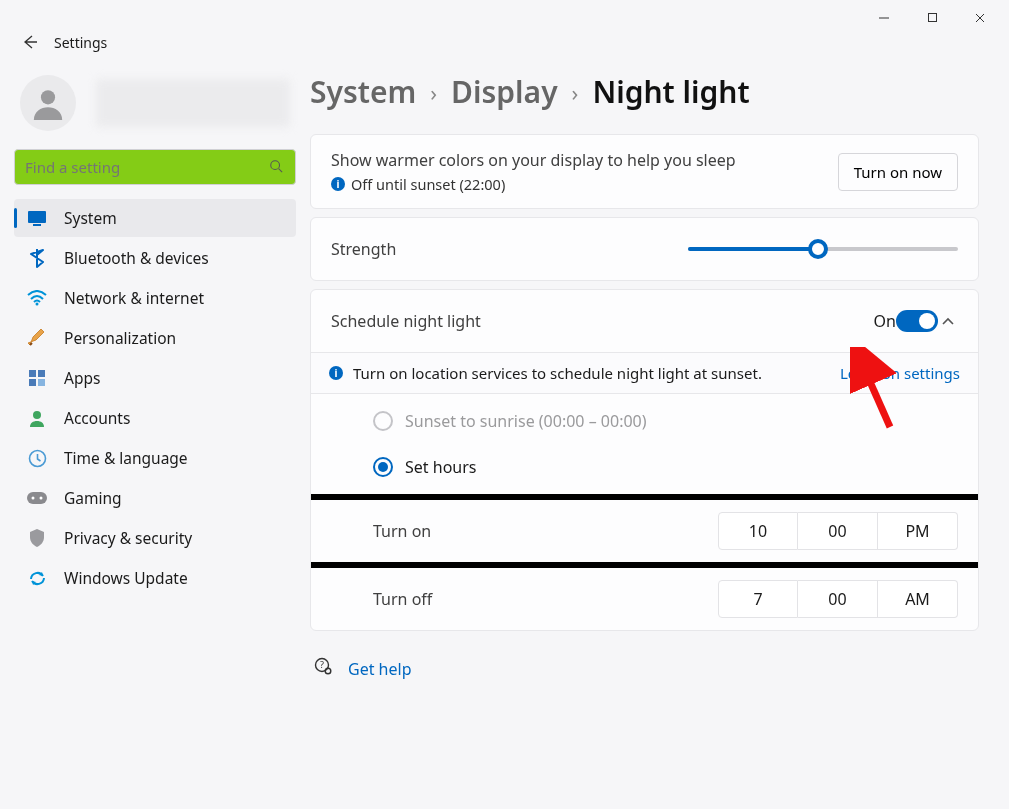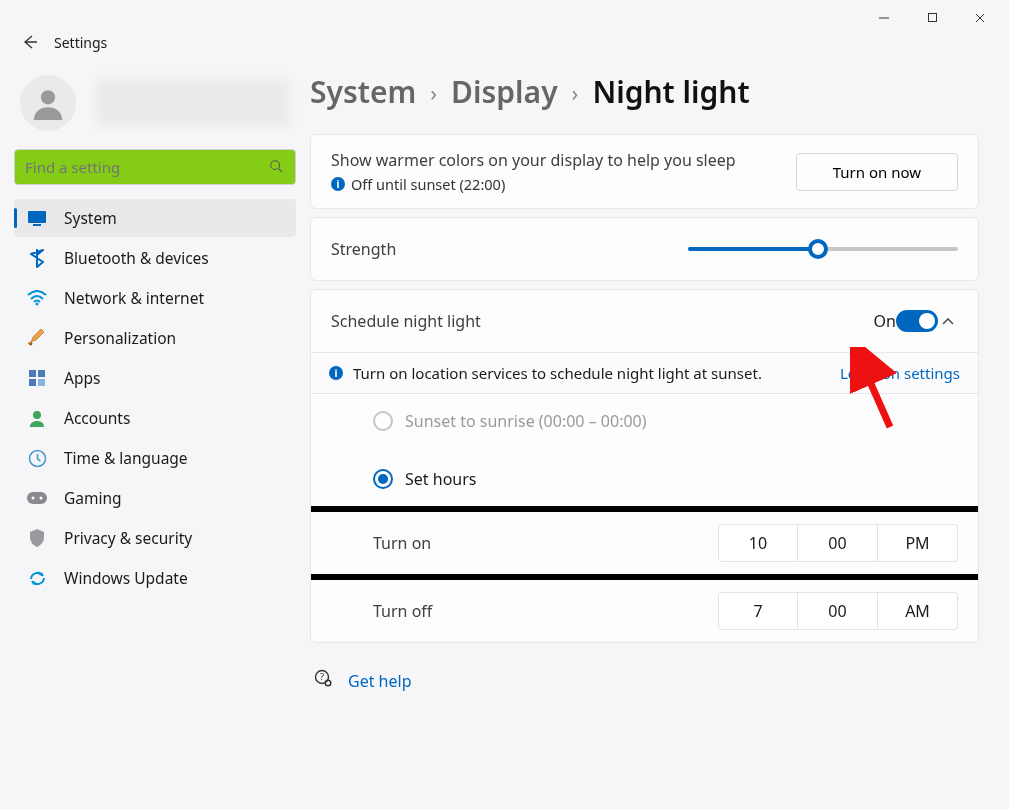--- a/index.html
+++ b/index.html
@@ -39,40 +39,40 @@
   .crumbs .sep { color:#888; font-weight:400; font-size:22px;}
   .crumbs .current { color:#111; }
   .crumbs a { color:#666; }
 
   .card { background:#fdfdfe; border:1px solid #e7e7ea; border-radius:6px; margin-bottom:8px; }
   .card-inner { padding:14px 20px; display:flex; align-items:center; justify-content:space-between; gap:20px; min-height:62px; }
   .label { font-size:16px; color:#404040; }
   .sublabel { font-size:14.5px; color:#333; margin-top:3px; display:flex; align-items:center; gap:6px;}
   .info-icon { width:14px;height:14px;border-radius:50%;background:#0067c0;color:#fff;display:inline-flex;align-items:center;justify-content:center;font-size:10px;font-weight:bold; }
 
-  .btn { background:#fdfdfe; border:1px solid #d6d6da; border-radius:4px; padding:8px 36px; font-size:15px; cursor:pointer; }
+  .btn { background:#fdfdfe; border:1px solid #d6d6da; border-radius:4px; padding:8px 15px; font-size:15px; cursor:pointer; }
 
   
   .slider { position:relative; height:20px; width:270px; }
   .slider .track { position:absolute; left:0; right:0; top:8px; height:4px; background:#c8c8cc; border-radius:2px; }
   .slider .fill { position:absolute; left:0; top:8px; height:4px; background:#0067c0; border-radius:2px; }
   .slider .thumb { position:absolute; top:0; width:20px; height:20px; border-radius:50%; background:#fff; border:4px solid #0067c0; transform:translateX(-50%); }
 
   
   .toggle-wrap { display:flex; align-items:center; }
   .toggle { width:42px; height:22px; background:#0067c0; border-radius:11px; position:relative; }
   .toggle .knob { position:absolute; right:3px; top:3px; width:16px; height:16px; border-radius:50%; background:#fff; }
   .chev { width:20px; display:flex; align-items:center; justify-content:center; }
 
   
   .banner { background:#fbfbfd; border-top:1px solid #e7e7ea; border-bottom:1px solid #e7e7ea; padding:10px 18px; display:flex; align-items:center; gap:10px; font-size:15px; }
   .banner .link { margin-left:auto; color:#0067c0; }
 
   
-  .radiogrp { padding:16px 18px 16px 62px; display:flex; flex-direction:column; gap:36px; }
+  .radiogrp { padding:16px 18px 16px 62px; display:flex; flex-direction:column; gap:24px; }
   .radio-row { display:flex; align-items:center; gap:12px; font-size:16px; }
   .radio { width:20px; height:20px; border:2px solid #8a8a8e; border-radius:50%; display:flex; align-items:center; justify-content:center; }
   .radio.checked { border-color:#0067c0; }
   .radio.checked .dot { width:10px;height:10px;border-radius:50%;background:#0067c0; }
   .radio-row.disabled { color:#9a9a9c; }
   .radio-row.disabled .radio { border-color:#c4c4c8; }
 
   
   .time-row { border-top:6px solid #000000; padding:12px 20px 12px 62px; display:flex; align-items:center; justify-content:space-between; }
   .time-boxes { display:flex; }

